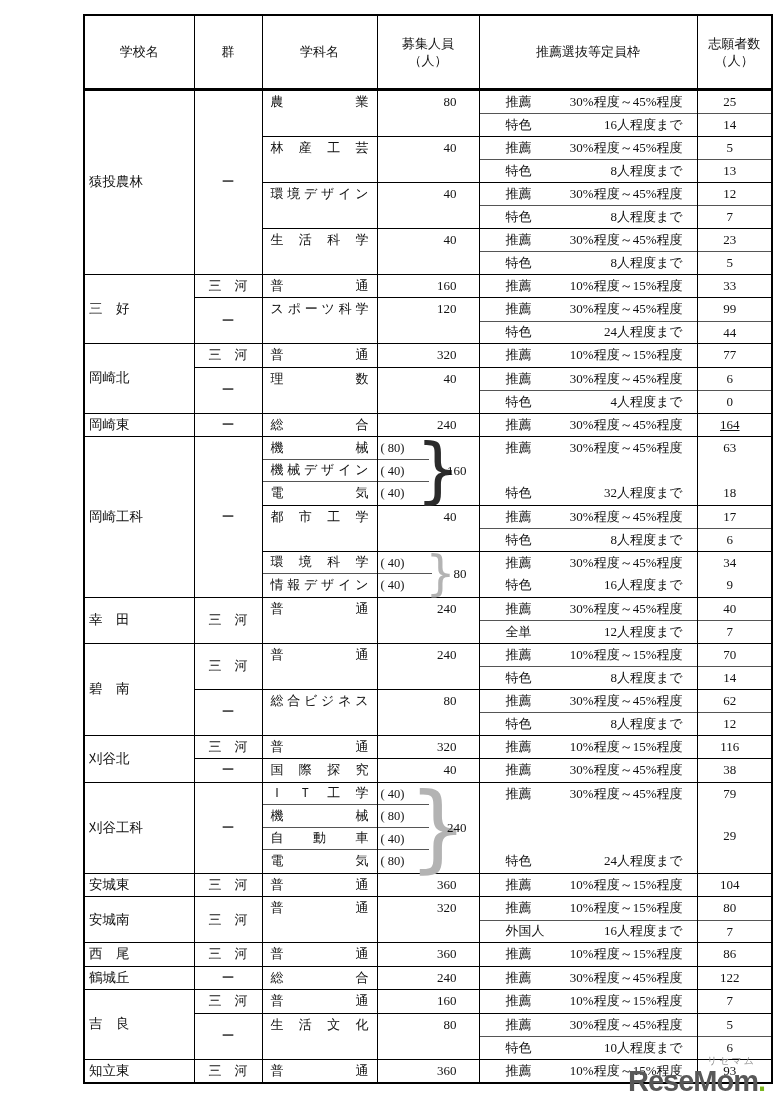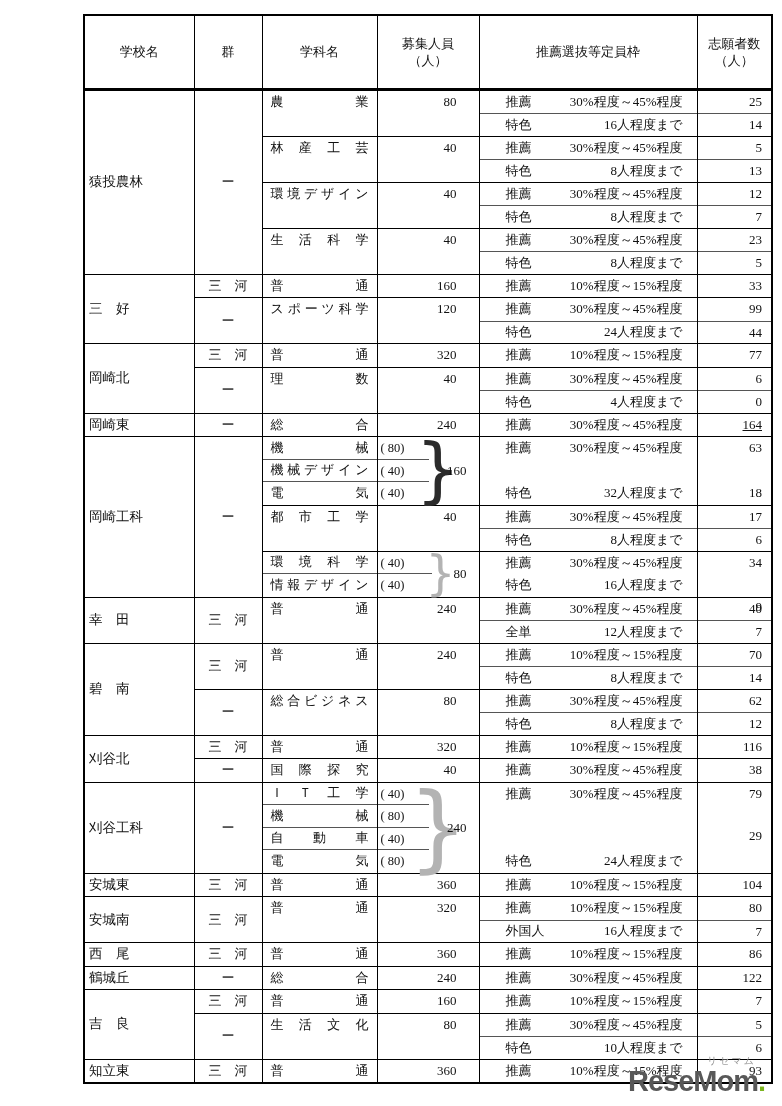--- a/index.html
+++ b/index.html
@@ -29,21 +29,21 @@
   .cap-sub   { height:22.5px; line-height:22.5px; padding-left:3px; font-size:12.5px; white-space:pre; }
   .bracket   { width:18px; display:flex; align-items:center; justify-content:center;
                font-family:"DejaVu Sans",sans-serif; line-height:1; font-weight:400; }
   .cap-total { flex:1; display:flex; align-items:center; justify-content:flex-end; padding-right:12px; }
 
   .stack { display:flex; flex-direction:column; }
   .stack.spread { justify-content:space-between; }
 
   .qline { height:22.5px; display:flex; align-items:center; padding:0 14px 0 26px; }
   .qline .qval { margin-left:auto; }
-  .aline { height:22.5px; line-height:22.5px; text-align:right; padding-right:9px; }
+  .aline { height:22.5px; line-height:22.5px; text-align:center; padding-right:9px; }
   .sep { border-top:1px solid #555; }
 
   .logo { position:absolute; right:16px; bottom:8px; text-align:right;
           font-family:"Liberation Sans","DejaVu Sans",sans-serif; }
   .logo-sub { font-size:10px; color:#999; letter-spacing:2px; text-align:right; padding-right:10px; margin-bottom:-3px; }
   .logo-main { font-size:29px; font-weight:bold; color:#585858; letter-spacing:-1px; }
   .logo-dot  { font-size:29px; font-weight:bold; color:#7cb51f; }
 </style>
 </head>
 <body>
@@ -458,21 +458,21 @@
                 <span class="qlab">推薦</span>
                 <span class="qval">30%程度～45%程度</span>
               </div>
               <div class="qline">
                 <span class="qlab">特色</span>
                 <span class="qval">16人程度まで</span>
               </div>
             </div>
           </td>
           <td>
-            <div class="stack spread" style="height: 45px; gap: 22px;">
+            <div class="stack spread" style="height: 45px;">
               <div class="aline">34</div>
               <div class="aline">9</div>
             </div>
           </td>
         </tr>
         <tr>
           <td class="school-cell" rowspan="1">幸　田</td>
           <td class="group-cell" rowspan="1">三　河</td>
           <td>
             <div class="dept-sub">

